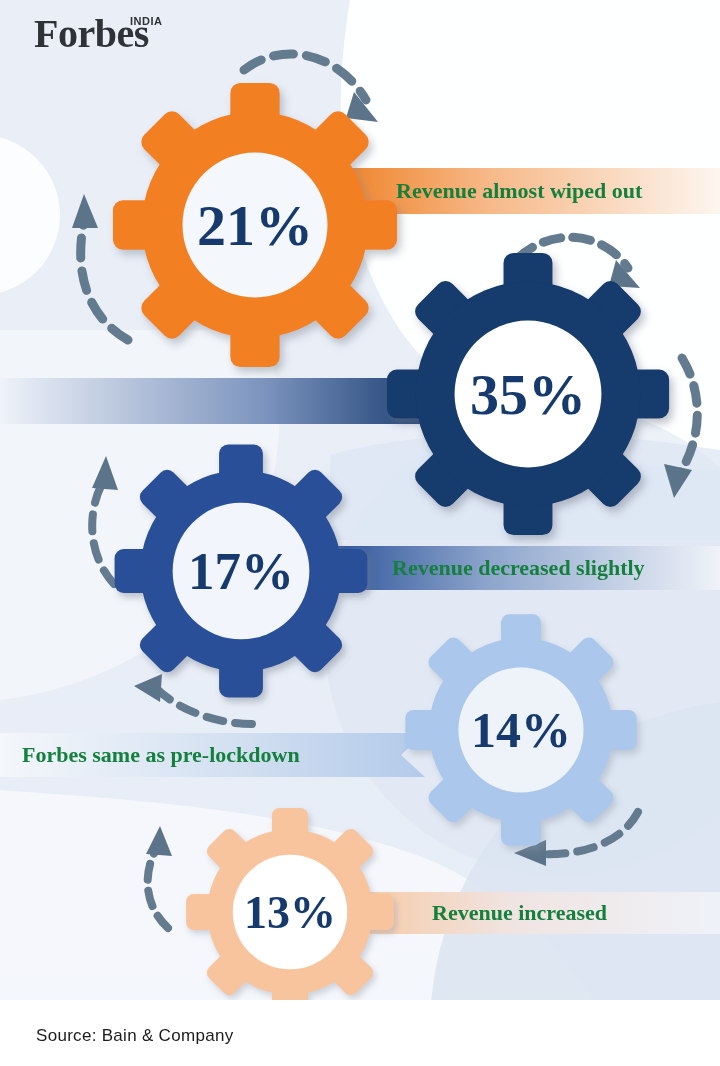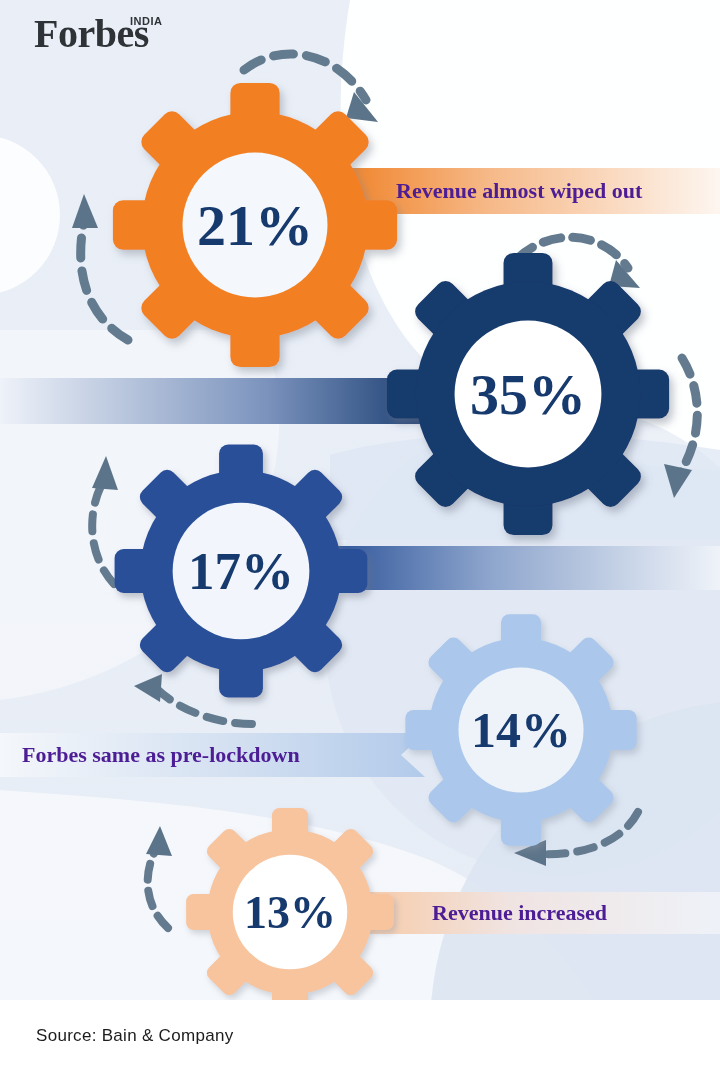--- a/index.html
+++ b/index.html
@@ -47,21 +47,21 @@
   
   .banner {
     position:absolute;
     display:flex; align-items:center;
     z-index:10;
   }
   .banner-text {
     font-family:"Liberation Serif", serif;
     font-weight:bold;
     font-size:22px;
-    color:#4c1d95;
+    color:#15803d;
     white-space:nowrap;
   }
 
   
   .gear { position:absolute; z-index:25; }
   .gear svg { display:block; overflow:visible; }
   .gear-label {
     position:absolute;
     left:0; top:0; width:100%; height:100%;
     display:flex; align-items:center; justify-content:center;
@@ -158,20 +158,21 @@
     <svg width="390" height="44" viewBox="0 0 390 44" style="position:absolute;left:0;top:0;">
       <defs>
         <linearGradient id="bg3" x1="0" y1="0" x2="1" y2="0">
           <stop offset="0%" stop-color="#2e5499"></stop>
           <stop offset="40%" stop-color="#8ca4cc"></stop>
           <stop offset="100%" stop-color="#eff3f9"></stop>
         </linearGradient>
       </defs>
       <path d="M0,0 L390,0 L390,44 L0,44 L24,22 Z" fill="url(#bg3)"></path>
     </svg>
+    <span class="banner-text" style="position:relative; margin-left:62px;">Revenue decreased slightly</span>
   </div>
 
   <div class="banner" style="left:0px; top:733px; width:425px; height:44px;">
     <svg width="425" height="44" viewBox="0 0 425 44" style="position:absolute;left:0;top:0;">
       <defs>
         <linearGradient id="bg4" x1="1" y1="0" x2="0" y2="0">
           <stop offset="0%" stop-color="#b2caea"></stop>
           <stop offset="45%" stop-color="#d3e0f1"></stop>
           <stop offset="100%" stop-color="#f4f7fb"></stop>
         </linearGradient>

